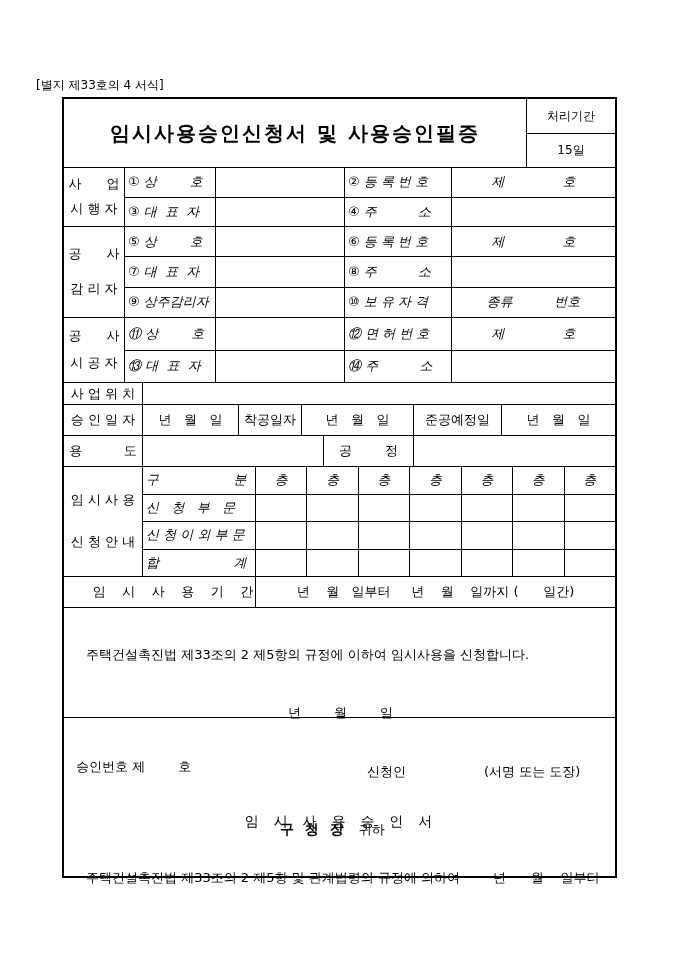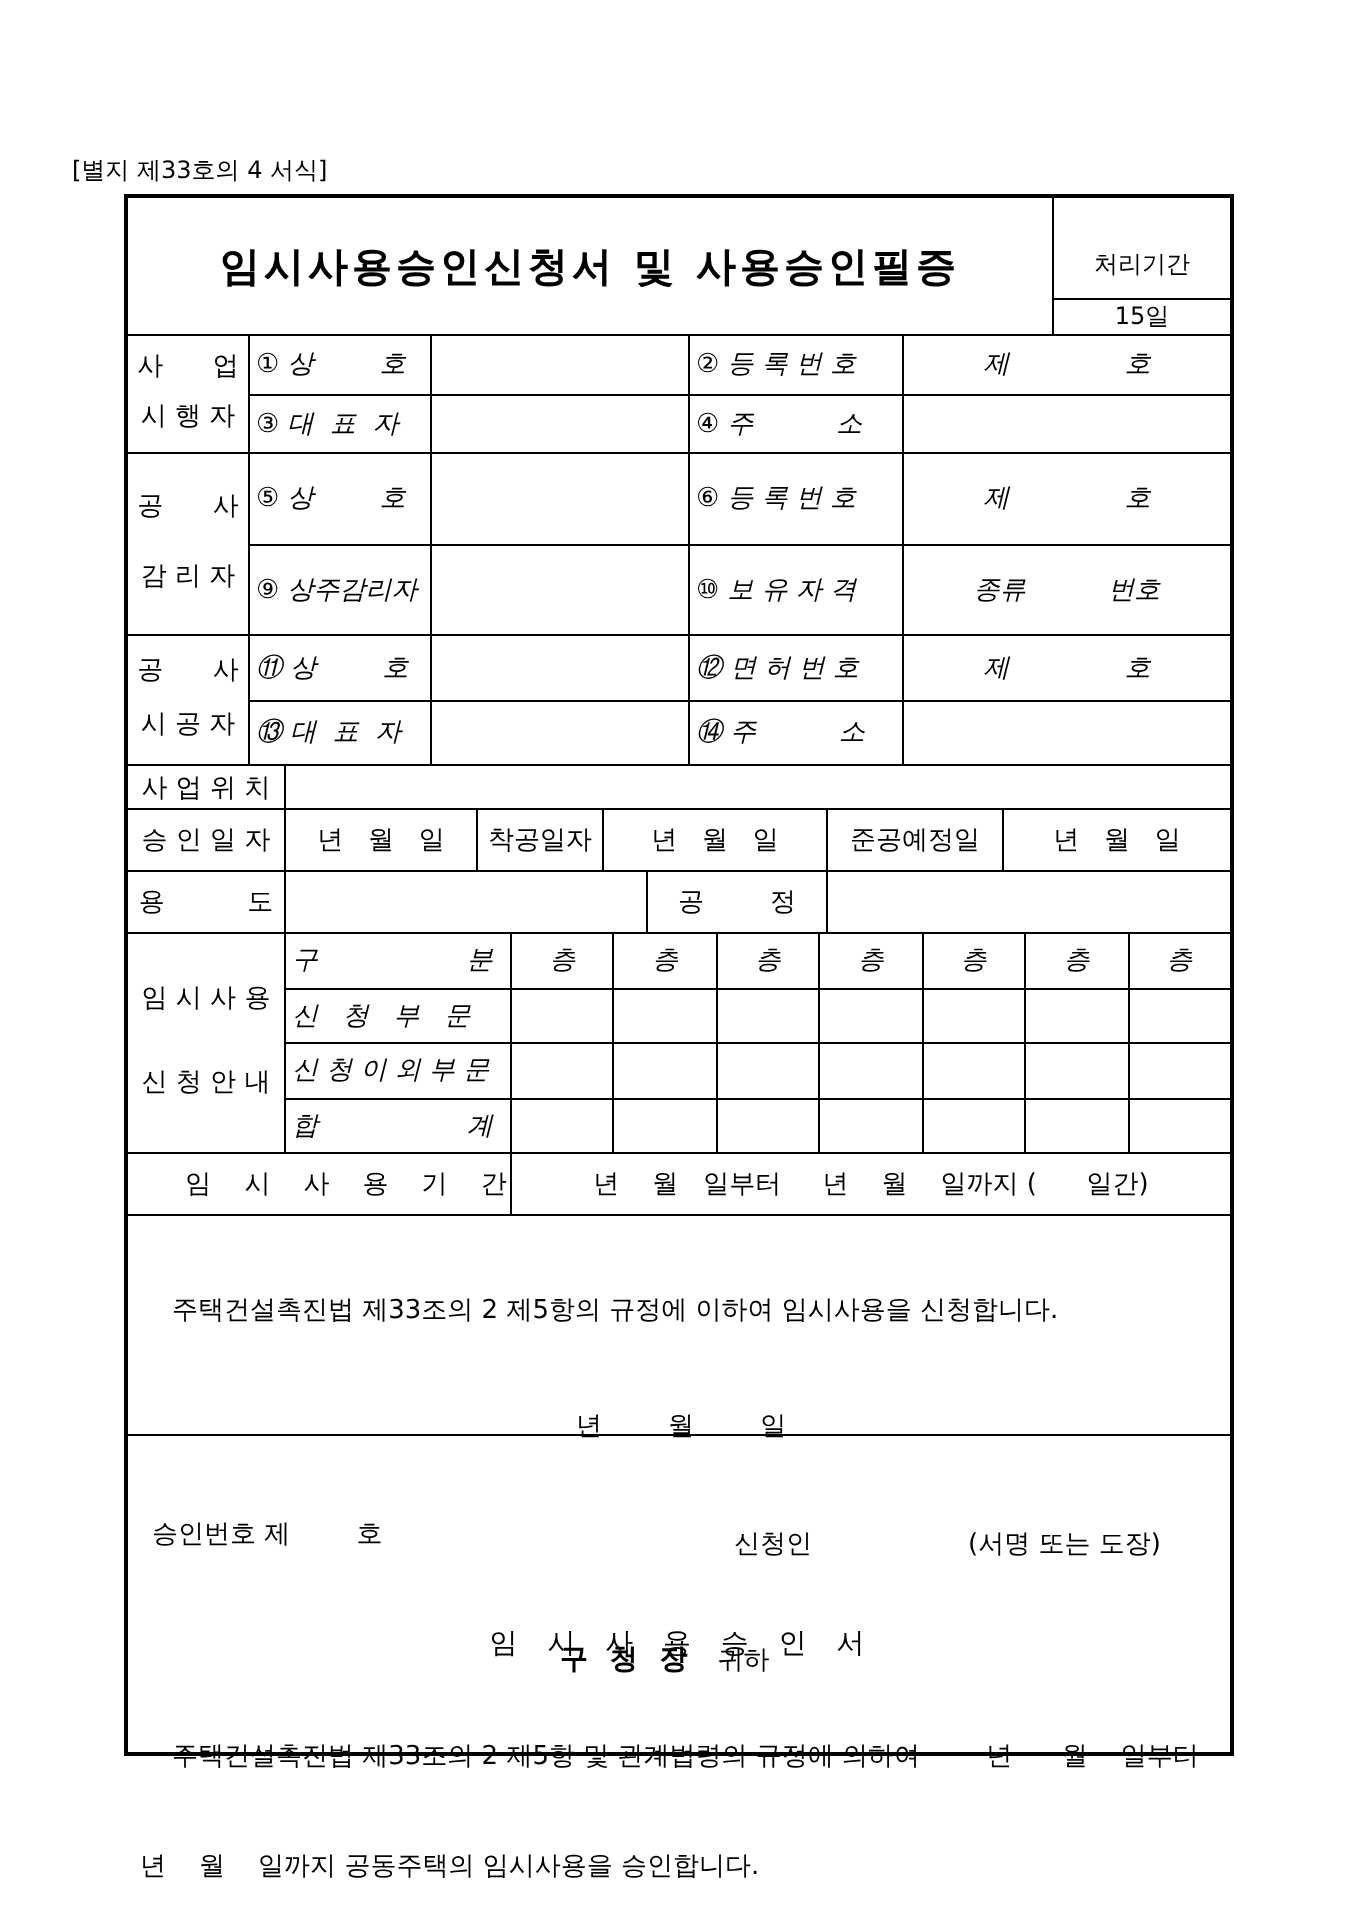--- a/index.html
+++ b/index.html
@@ -39,21 +39,21 @@
   .wU1 { width:181px; }          
   .wPr { width:90px; }           
   .wGu { width:113px; }          
   .flc { flex:1; border-right:1px solid #000; justify-content:center; font-size:13px;
          display:flex; align-items:center; white-space:pre; }
   .wPd { width:192px;padding-left:30px; }          
   
   .h-title { height:69px; }
   .title-cell { flex:1; border-right:1px solid #000; display:flex; align-items:center;
     justify-content:center; font-size:20px; font-weight:bold; letter-spacing:2px; white-space:pre; }
-  .proc { width:88px; display:flex; flex-direction:column;margin-top:16px; }
+  .proc { width:88px; display:flex; flex-direction:column; }
   .proc-top { height:35px; border-bottom:1px solid #000; display:flex; align-items:center;
     justify-content:center; font-size:12px; }
   .proc-bot { flex:1; display:flex; align-items:center; justify-content:center; font-size:12px; }
   
   .h59 { height:59px; } .h91 { height:91px; } .h65 { height:65px; }
   .h22 { height:22px; } .h31 { height:31px; }
   .hFl { height:110px; }
   
   .block { flex:none; font-size:13px; white-space:pre; }
   .block.app { height:110px; border-bottom:1px solid #000; }
@@ -115,20 +115,26 @@
         <div>감 리 자</div>
       </div>
       <div class="rows">
         <div class="prow">
           <div class="cell wB">⑤ 상        호</div>
           <div class="cell wC"></div>
           <div class="cell wD">⑥ 등 록 번 호</div>
           <div class="cell wE ctr last">제              호</div>
         </div>
         <div class="prow">
+          <div class="cell wB">⑦ 대  표  자</div>
+          <div class="cell wC"></div>
+          <div class="cell wD">⑧ 주          소</div>
+          <div class="cell wE ctr last"></div>
+        </div>
+        <div class="prow">
           <div class="cell wB">⑨ 상주감리자</div>
           <div class="cell wC"></div>
           <div class="cell wD">⑩ 보 유 자 격</div>
           <div class="cell wE ctr last">종류          번호</div>
         </div>
       </div>
     </div>
 
     <div class="sect h65">
       <div class="cell grp wA">
@@ -236,19 +242,18 @@
       <div class="addr-line">
         <span class="addr-name">구 청 장</span>
         <span class="addr-suffix">귀하</span>
       </div>
     </div>
 
     <div class="block cert">
       <div class="cert-no">승인번호 제        호</div>
       <div class="cert-title">임  시  사  용  승  인  서</div>
       <div class="cert-body1">주택건설촉진법 제33조의 2 제5항 및 관계법령의 규정에 의하여        년      월    일부터</div>
-      <div class="cert-body2">년    월    일까지 공동주택의 임시사용을 승인합니다.</div>
       
       
     </div>
 
   </div>
 </div>
 
 </body></html>

